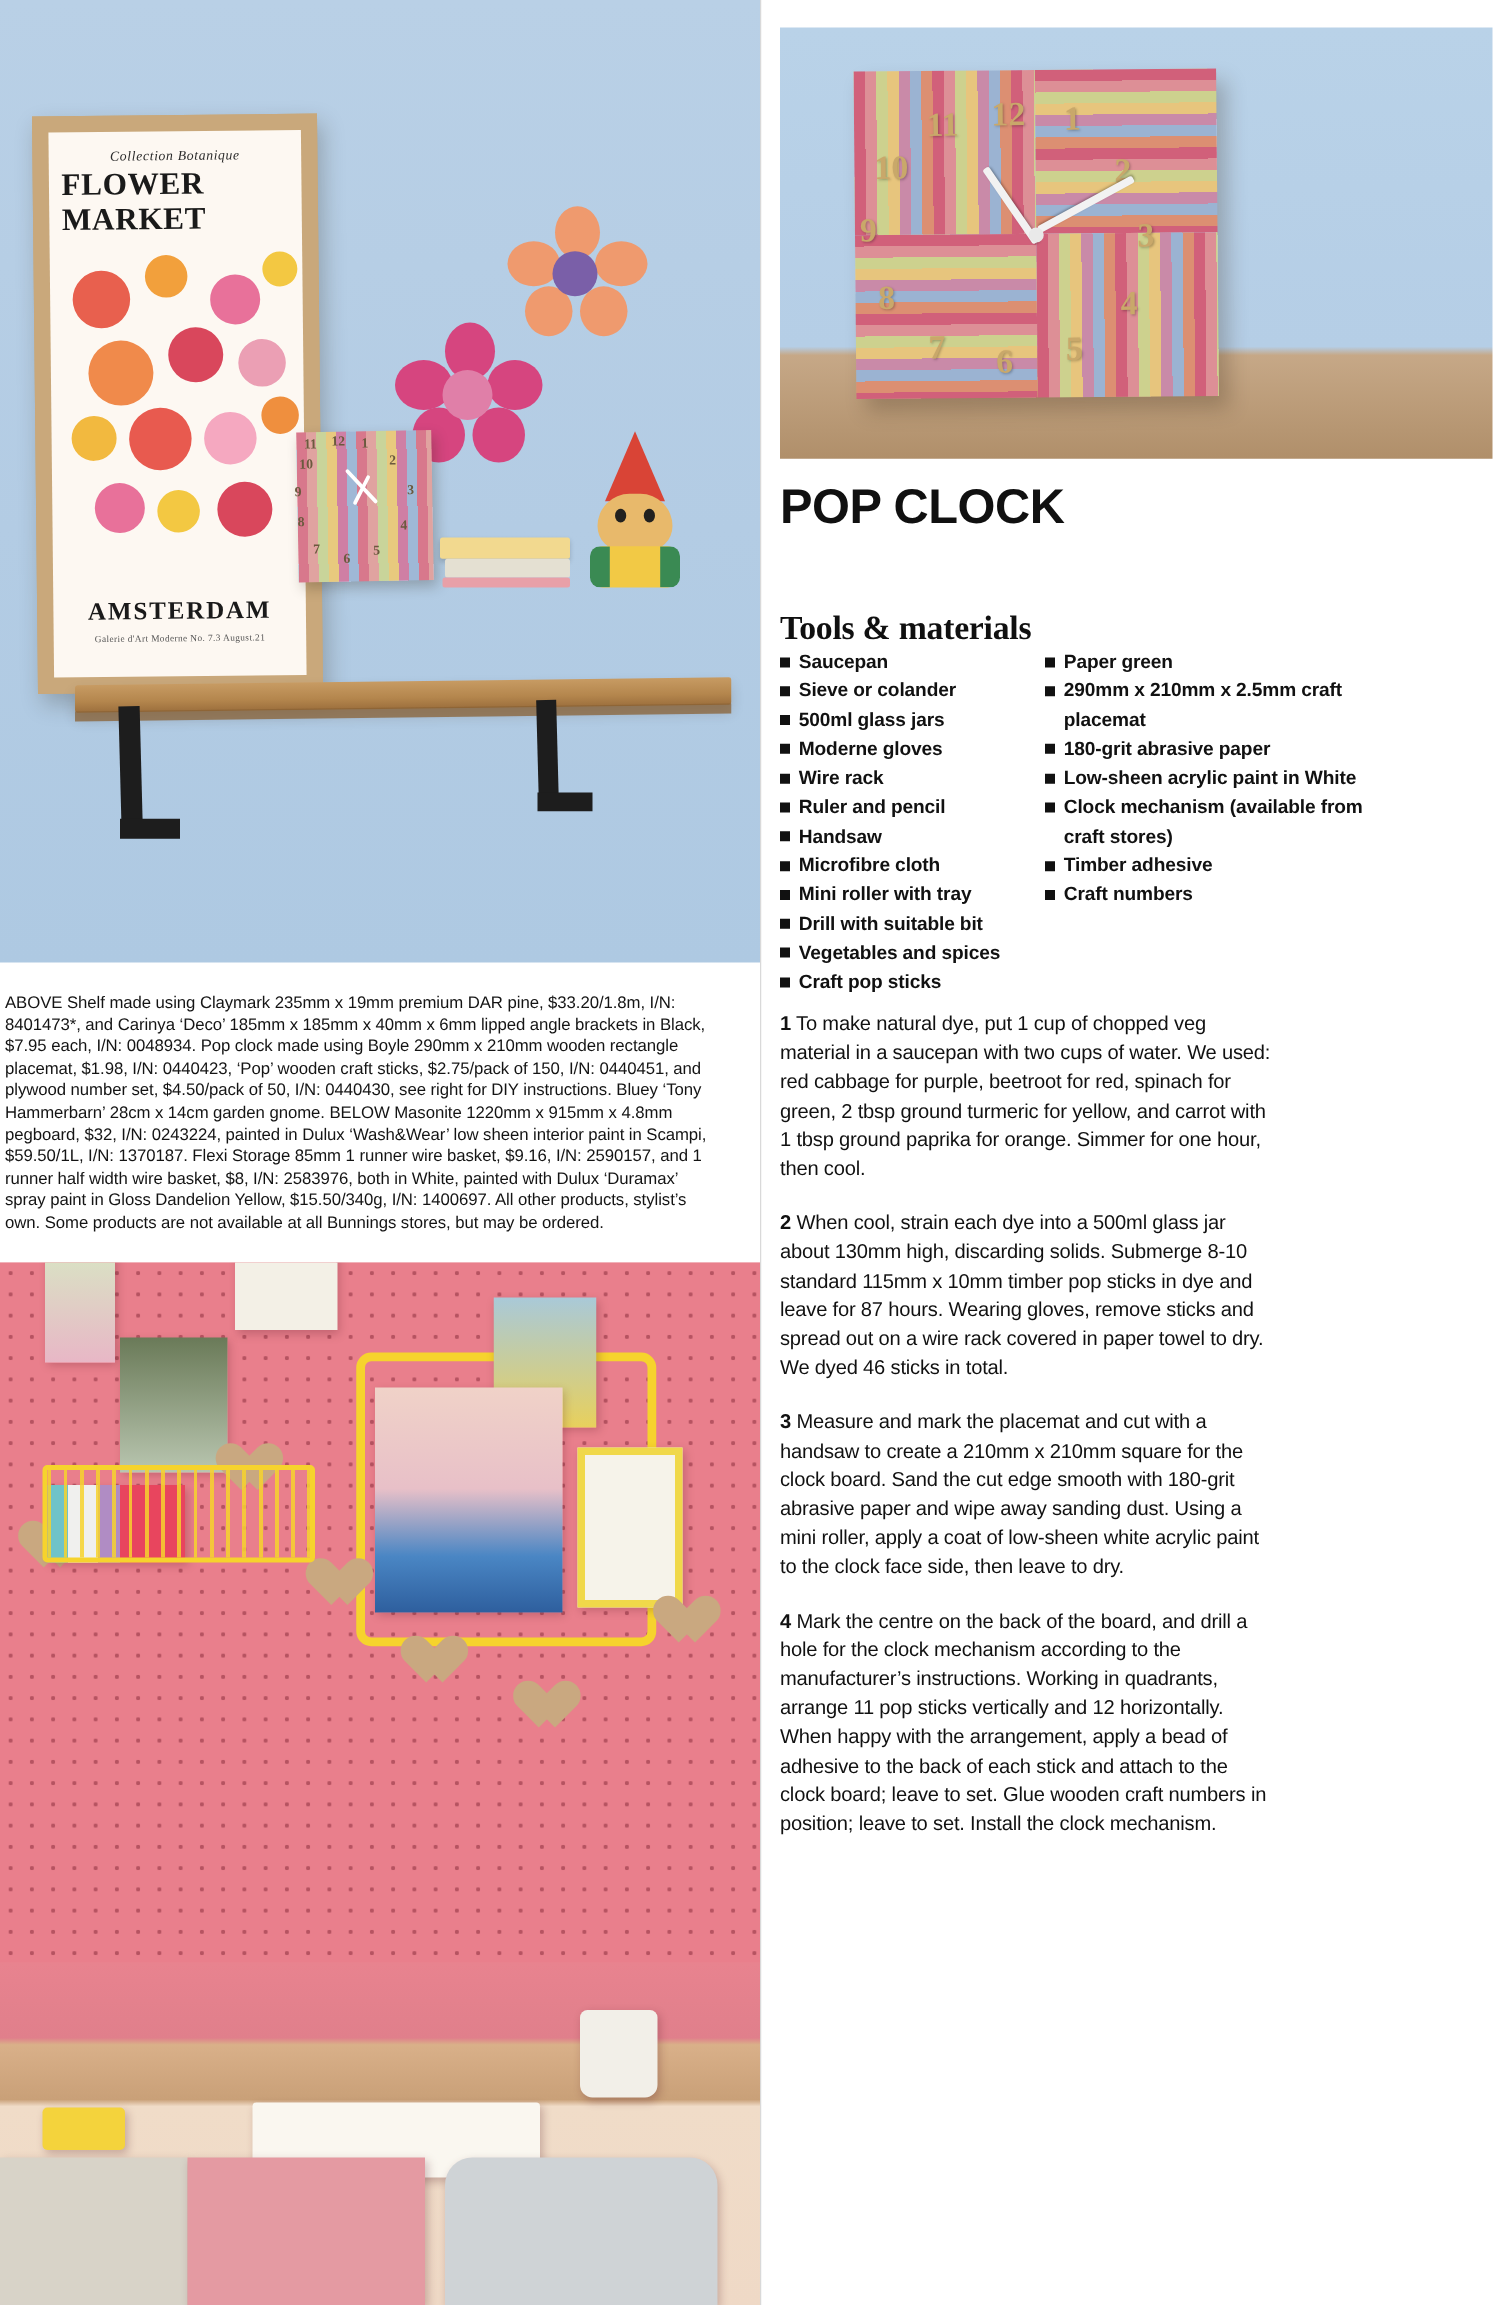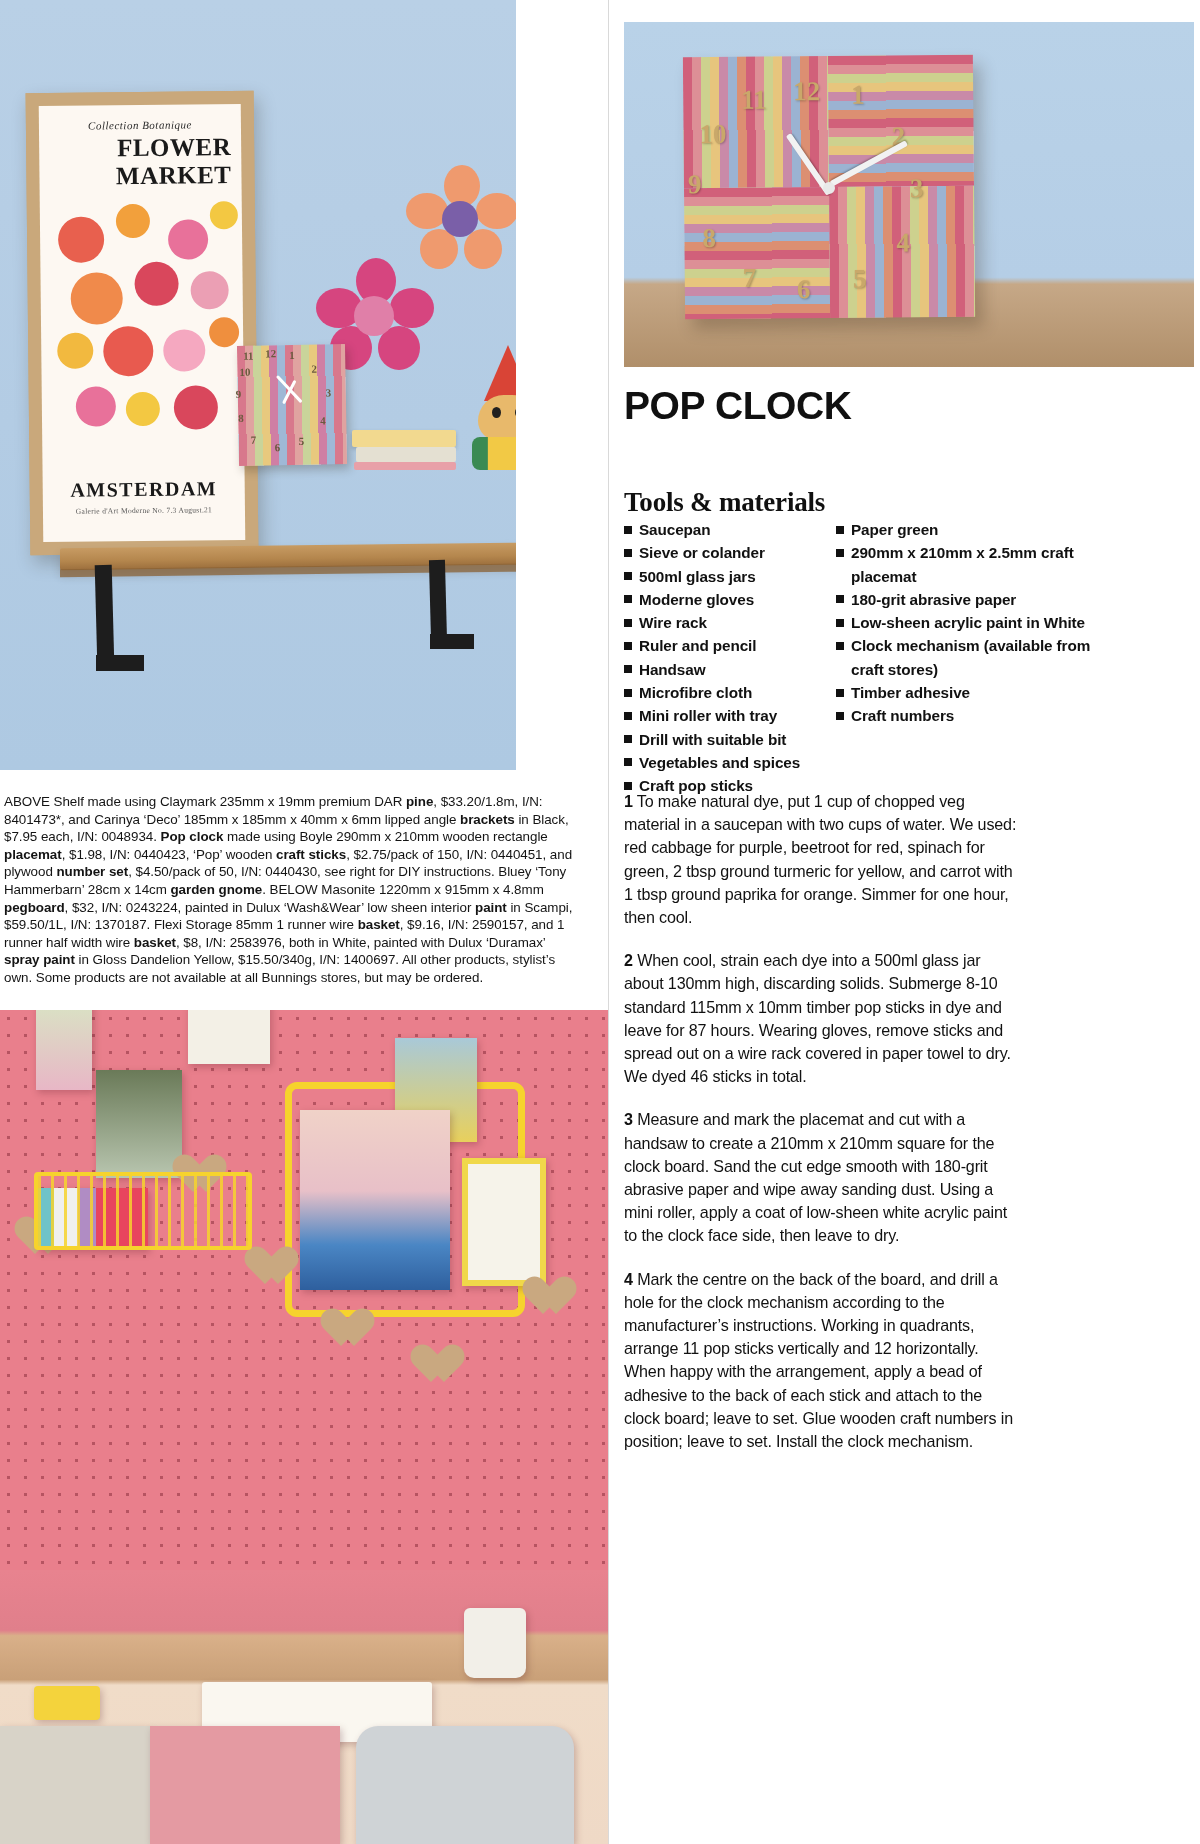--- a/index.html
+++ b/index.html
@@ -8,24 +8,23 @@
     background: #ffffff;
     font-family: "Liberation Sans", sans-serif;
     overflow: hidden;
   }
   .page { position: relative; width: 1200px; height: 1844px; background:#fff; }
 
   
   .left-col { position: absolute; left: 0; top: 0; width: 608px; height: 1844px; }
 
   .hero-shelf {
-    position: absolute; left: 0; top: 0; width: 516px; height: 770px;
+    position: absolute; left: 0; top: 0; width: 608px; height: 770px;
     background: linear-gradient(180deg, #b9d0e6 0%, #b3cce4 55%, #aec9e2 100%);
     overflow: hidden;
-    text-align: right;
   }
   
   .shelf-plank {
     position: absolute; left: 60px; top: 545px; width: 525px; height: 22px;
     background: linear-gradient(180deg,#c79b63 0%, #b4864d 60%, #9c6f3d 100%);
     border-radius: 2px;
     box-shadow: 0 6px 10px rgba(60,40,20,.18);
     transform: skewY(-0.7deg);
   }
   .shelf-edge {
@@ -88,21 +87,21 @@
   .gnome-body { position:absolute; left:6px; top:92px; width:64px; height:33px; background:#f2c945; border-radius:6px;}
   .gnome-coat { position:absolute; left:2px; top:92px; width:72px; height:33px; background:#3a8a53; border-radius:8px; clip-path: polygon(0 0, 22% 0, 22% 100%, 0 100%, 100% 100%, 78% 100%, 78% 0, 100% 0, 100% 100%, 0 100%); }
 
   
   .caption {
     position: absolute; left: 4px; top: 793px; width: 570px;
     font-family: "Liberation Sans", sans-serif;
     font-size: 13.4px; line-height: 17.6px; color: #141414;
     text-align: left; letter-spacing: -0.05px;
   }
-  .caption b { font-weight: 700; }
+  .caption b { font-weight: 400; }
 
   
   .pegboard-photo {
     position: absolute; left: 0; top: 1010px; width: 608px; height: 834px;
     background: #e8858f; overflow: hidden;
   }
   .peg-wall {
     position:absolute; left:0; top:0; width:608px; height:560px;
     background-color:#e97f8c;
     background-image: radial-gradient(circle, rgba(120,30,45,.45) 1.6px, transparent 1.7px);
@@ -188,21 +187,21 @@
   .mat-col.right { width: 260px; margin-left: 0px; }
   .mat-item {
     display:flex; align-items:flex-start; gap:7px;
     font-size: 15.3px; font-weight: 700; color:#111;
     line-height: 23.3px; letter-spacing: -0.1px;
   }
   .sq {
     flex: 0 0 auto; width: 8px; height: 8px; background:#111; margin-top: 7.5px;
   }
 
-  .steps { position:absolute; left: 4px; top: 790px; width: 394px; }
+  .steps { position:absolute; left: 4px; top: 808px; width: 394px; }
   .step {
     font-size: 16.1px; line-height: 23.2px; color:#111; margin-bottom: 20px;
     letter-spacing: -0.15px; text-align:left;
   }
   .step .n { font-weight: 800; }
 </style>
 </head>
 <body>
 
 <div class="page">

